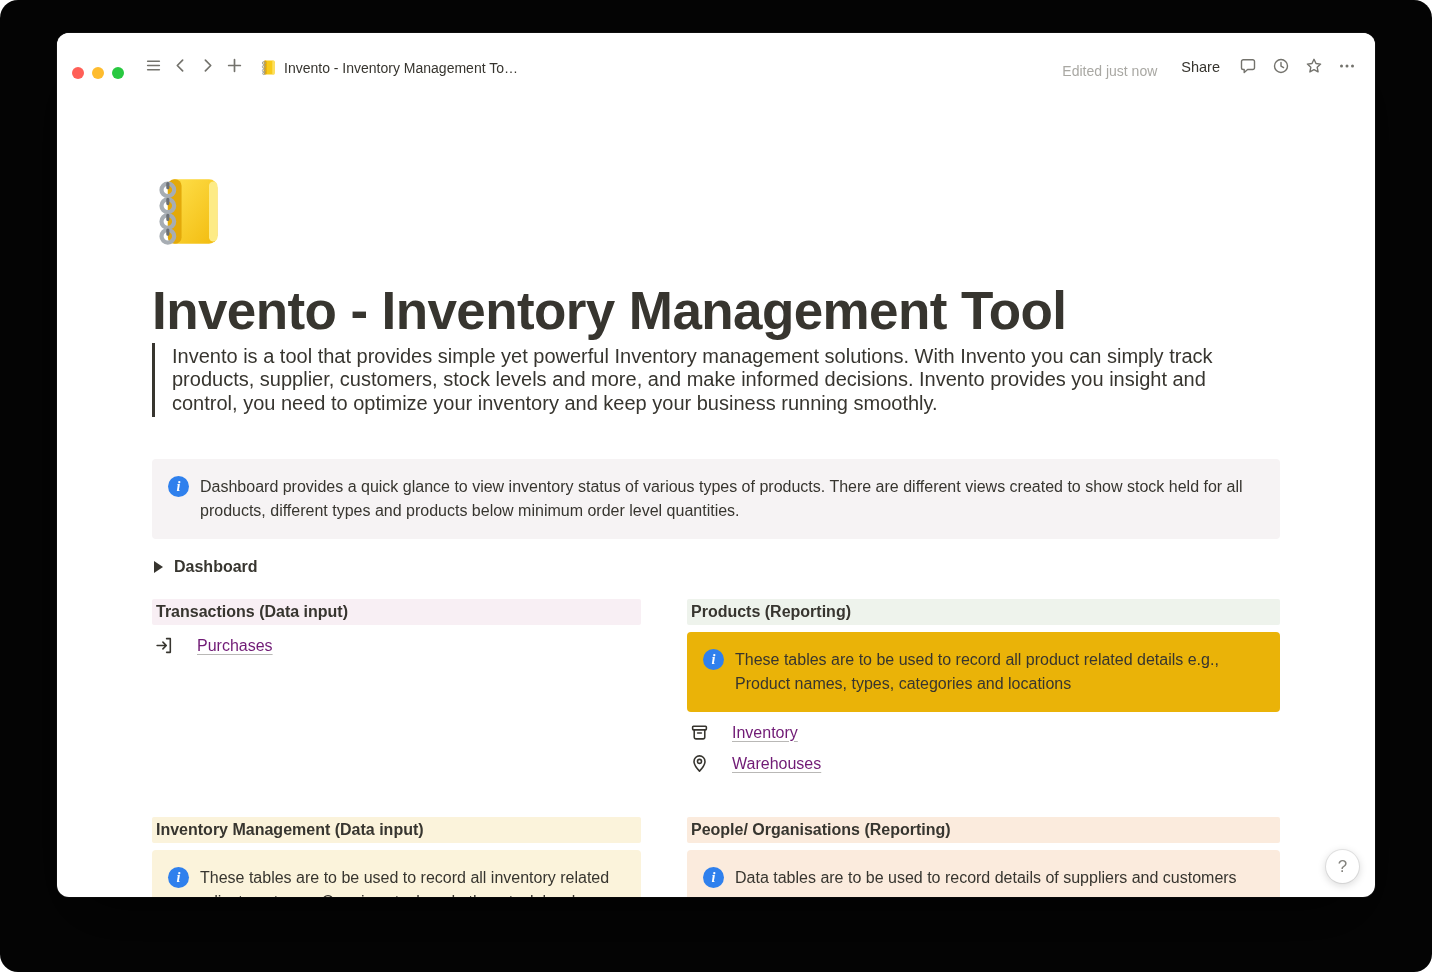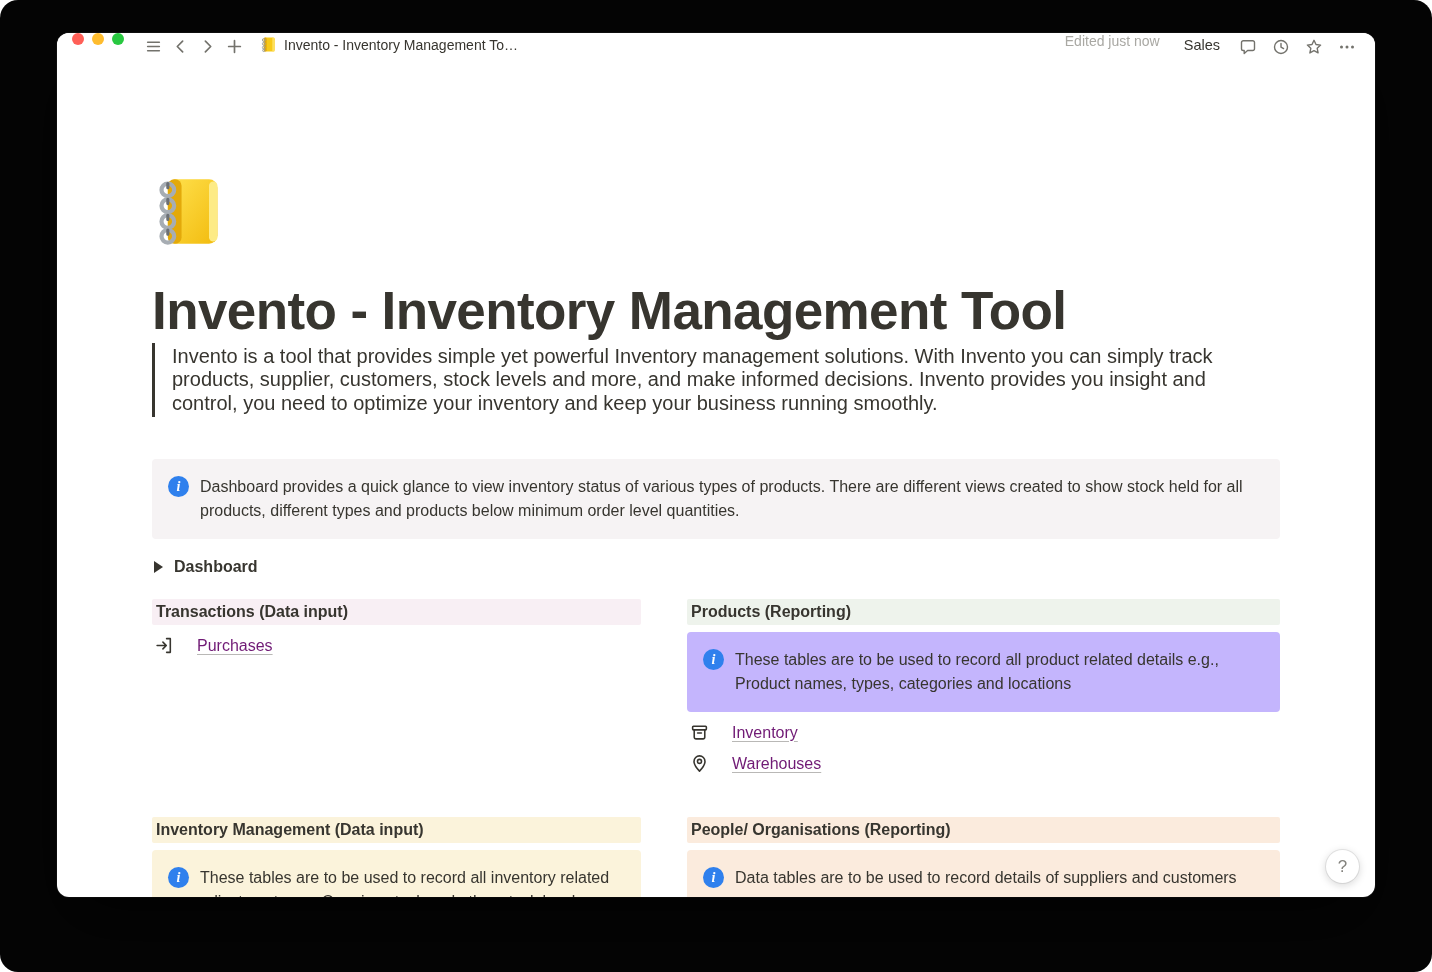--- a/index.html
+++ b/index.html
@@ -1,21 +1,21 @@
 <!DOCTYPE html>
 <html><head>
 <meta charset="utf-8">
 <style>
   html,body{margin:0;padding:0;background:#ffffff;}
   body{width:1432px;height:972px;font-family:"Liberation Sans","DejaVu Sans",sans-serif;-webkit-font-smoothing:antialiased;}
   .stage{position:relative;width:1432px;height:972px;background:#050505;border-radius:18px;overflow:hidden;}
   .window{position:absolute;left:57px;top:33px;width:1318px;height:864px;background:#ffffff;border-radius:12px;overflow:hidden;
           box-shadow:0 30px 70px rgba(0,0,0,.6),0 0 0 1px rgba(255,255,255,.05);}
   
-  .titlebar{height:46px;display:flex;align-items:flex-start;padding:0 15px;background:#ffffff;}
+  .titlebar{height:46px;display:flex;align-items:flex-end;padding:0 15px;background:#ffffff;}
   .traffic{display:flex;align-items:center;gap:8px;margin-right:16px;}
   .light{width:12px;height:12px;border-radius:50%;display:inline-block;}
   .tb-icon{width:27px;height:27px;display:flex;align-items:center;justify-content:center;background:none;border:none;
            color:#73726c;border-radius:4px;padding:0;cursor:pointer;}
   .tb-icon svg{display:block;}
   .doc-tab{display:flex;align-items:center;gap:7px;margin-left:6px;padding:3px 6px;border-radius:4px;cursor:pointer;}
   .doc-title{font-size:14px;color:#37352f;}
   .tb-spacer{flex:1;}
   .edited{font-size:14px;color:#a9a8a3;margin-right:18px;white-space:nowrap;}
   .share{background:none;border:none;font-size:14.5px;color:#37352f;padding:4px 6px;margin-right:8px;cursor:pointer;font-family:inherit;}
@@ -90,21 +90,21 @@
                 <circle cx="16" cy="61" r="5"></circle>
             </g>
           </svg>
         </span>
         <span class="doc-title">Invento - Inventory Management To…</span>
       </div>
 
       <div class="tb-spacer"></div>
 
       <span class="edited">Edited just now</span>
-      <button class="share">Sales</button>
+      <button class="share">Share</button>
 
       <div class="tb-right">
         <button class="tb-icon">
           <svg width="18" height="18" viewBox="0 0 18 18" fill="none" stroke="currentColor" stroke-width="1.4" stroke-linejoin="round">
               <path d="M2.5 4.5A1.8 1.8 0 0 1 4.3 2.7h9.4a1.8 1.8 0 0 1 1.8 1.8v6.2a1.8 1.8 0 0 1-1.8 1.8H8.6l-3.4 3v-3H4.3a1.8 1.8 0 0 1-1.8-1.8z"></path>
             </svg>
         </button>
         <button class="tb-icon">
           <svg width="18" height="18" viewBox="0 0 18 18" fill="none" stroke="currentColor" stroke-width="1.4" stroke-linecap="round">
               <circle cx="9" cy="9" r="6.5"></circle>
@@ -177,21 +177,21 @@
                     <path d="M2 9h8.5M7.5 5.8 10.7 9l-3.2 3.2"></path>
                   </svg>
               </span>
               <span class="link-label">Purchases</span>
             </div>
           </div>
         </div>
 
         <div class="section">
           <div class="sec-header" style="background-color: rgb(238, 243, 236);">Products (Reporting)</div>
-          <div class="callout sec-callout" style="background-color: #c4b5fd;">
+          <div class="callout sec-callout" style="background-color: #eab308;">
             <span class="info" style="background-color: rgb(47, 128, 237);"></span>
             <div>These tables are to be used to record all product related details e.g., Product names, types, categories and locations</div>
           </div>
           <div class="links">
             <div class="link-row">
               <span class="link-icon">
                 <svg width="19" height="19" viewBox="0 0 18 18" fill="none" stroke="currentColor" stroke-width="1.5" stroke-linecap="round" stroke-linejoin="round">
                     <rect x="2.5" y="3" width="13" height="3.5" rx="0.8"></rect>
                     <path d="M4 6.5v7a1.5 1.5 0 0 0 1.5 1.5h7A1.5 1.5 0 0 0 14 13.5v-7"></path>
                     <path d="M7.2 9.5h3.6"></path>

